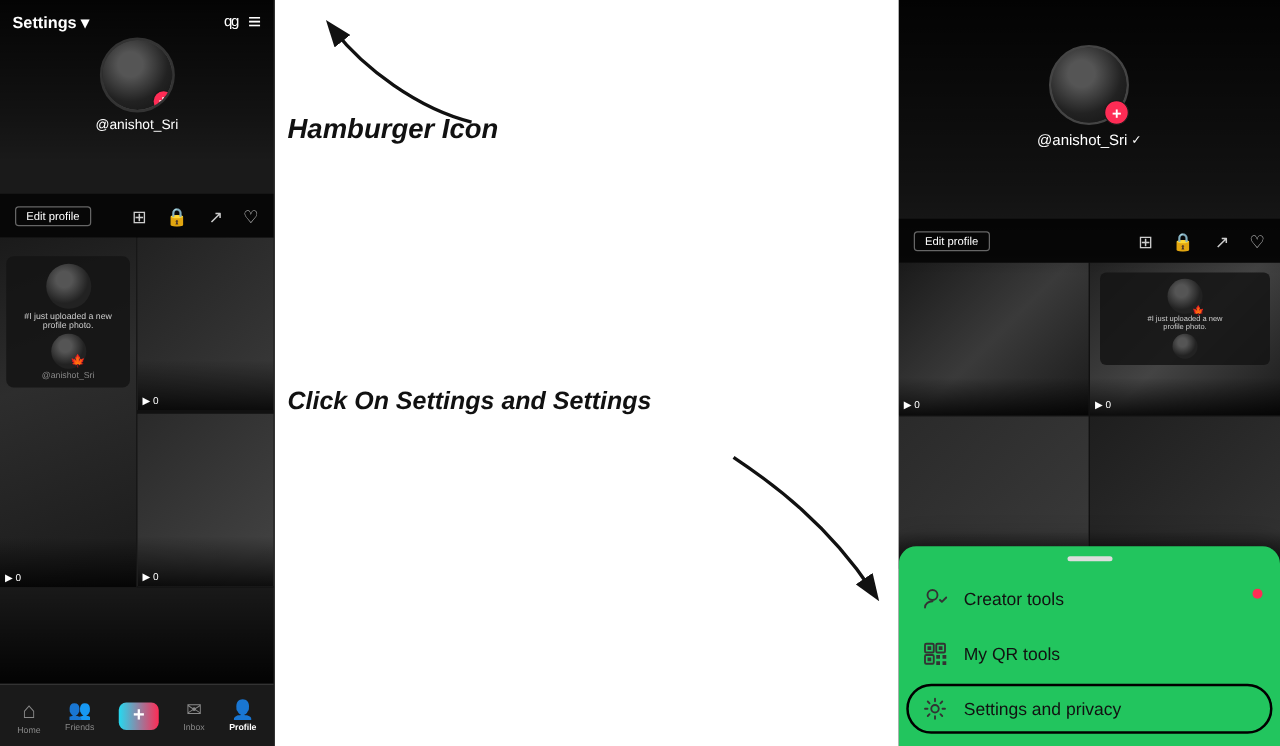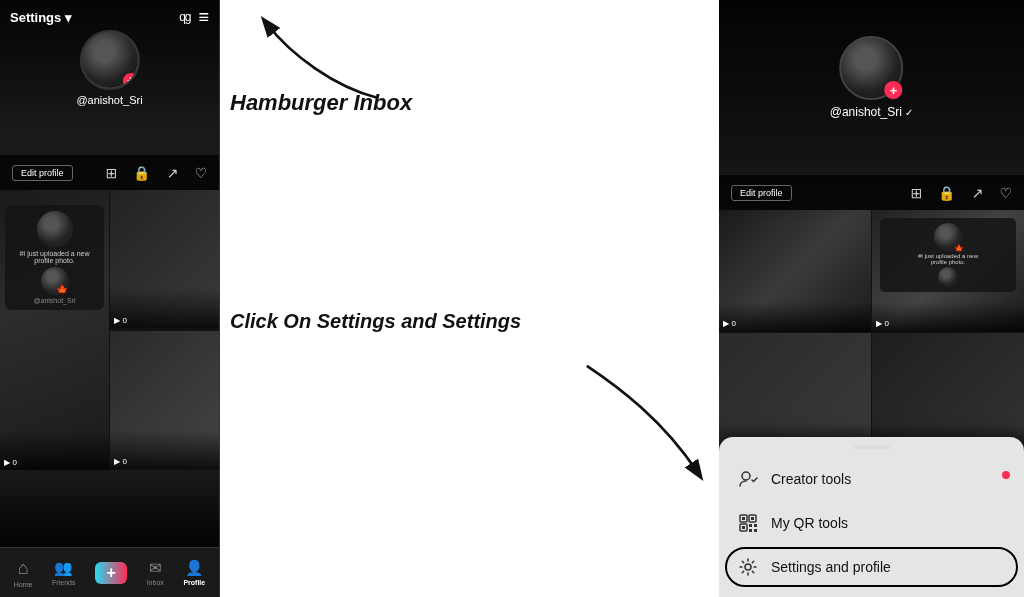--- a/index.html
+++ b/index.html
@@ -393,21 +393,21 @@
       height: 100%;
       background: linear-gradient(135deg, #1a1a1a 0%, #3a3a3a 50%, #1a1a1a 100%);
     }
 
     
     .bottom-sheet {
       position: absolute;
       bottom: 0;
       left: 0;
       width: 100%;
-      background: #e5e5e5;
+      background: #22c55e;
       border-radius: 14px 14px 0 0;
       padding: 8px 0;
       z-index: 20;
       box-shadow: 0 -4px 20px rgba(0,0,0,0.3);
     }
 
     .sheet-handle {
       width: 36px;
       height: 4px;
       background: #ddd;
@@ -613,21 +613,21 @@
 
 <svg class="arrow-hamburger" viewBox="0 0 130 90" xmlns="http://www.w3.org/2000/svg" style="position:absolute; top:10px; left:248px; width:140px; height:100px; z-index:50;">
   <defs>
     <marker id="arrowhead1" markerWidth="8" markerHeight="6" refX="4" refY="3" orient="auto">
       <polygon points="0 0, 8 3, 0 6" fill="#111"></polygon>
     </marker>
   </defs>
   <path d="M 120 80 C 80 70 40 40 18 12" stroke="#111" stroke-width="2.5" fill="none" marker-end="url(#arrowhead1)"></path>
 </svg>
 
-<div class="hamburger-label">Hamburger Inbox</div>
+<div class="hamburger-label">Hamburger Icon</div>
 
 <div class="settings-label">Click On Settings and Settings</div>
 
 <svg viewBox="0 0 120 120" xmlns="http://www.w3.org/2000/svg" style="position:absolute; top:355px; right:318px; width:130px; height:130px; z-index:50;">
   <defs>
     <marker id="arrowhead2" markerWidth="8" markerHeight="6" refX="4" refY="3" orient="auto">
       <polygon points="0 0, 8 3, 0 6" fill="#111"></polygon>
     </marker>
   </defs>
   <path d="M 10 10 C 40 30 80 60 112 108" stroke="#111" stroke-width="2.5" fill="none" marker-end="url(#arrowhead2)"></path>
@@ -728,19 +728,19 @@
 
       <div class="settings-item-wrapper">
         <div class="circle-highlight"></div>
         <div class="sheet-item">
           <div class="sheet-item-icon">
             <svg width="20" height="20" viewBox="0 0 20 20" fill="none" xmlns="http://www.w3.org/2000/svg">
               <circle cx="10" cy="10" r="3" stroke="#333" stroke-width="1.5" fill="none"></circle>
               <path d="M10 2v2M10 16v2M2 10h2M16 10h2M4.22 4.22l1.42 1.42M14.36 14.36l1.42 1.42M4.22 15.78l1.42-1.42M14.36 5.64l1.42-1.42" stroke="#333" stroke-width="1.5" stroke-linecap="round"></path>
             </svg>
           </div>
-          <span class="sheet-item-text">Settings and profile</span>
+          <span class="sheet-item-text">Settings and privacy</span>
         </div>
       </div>
 
     </div>
   </div>
 </div>
 
 </body></html>

